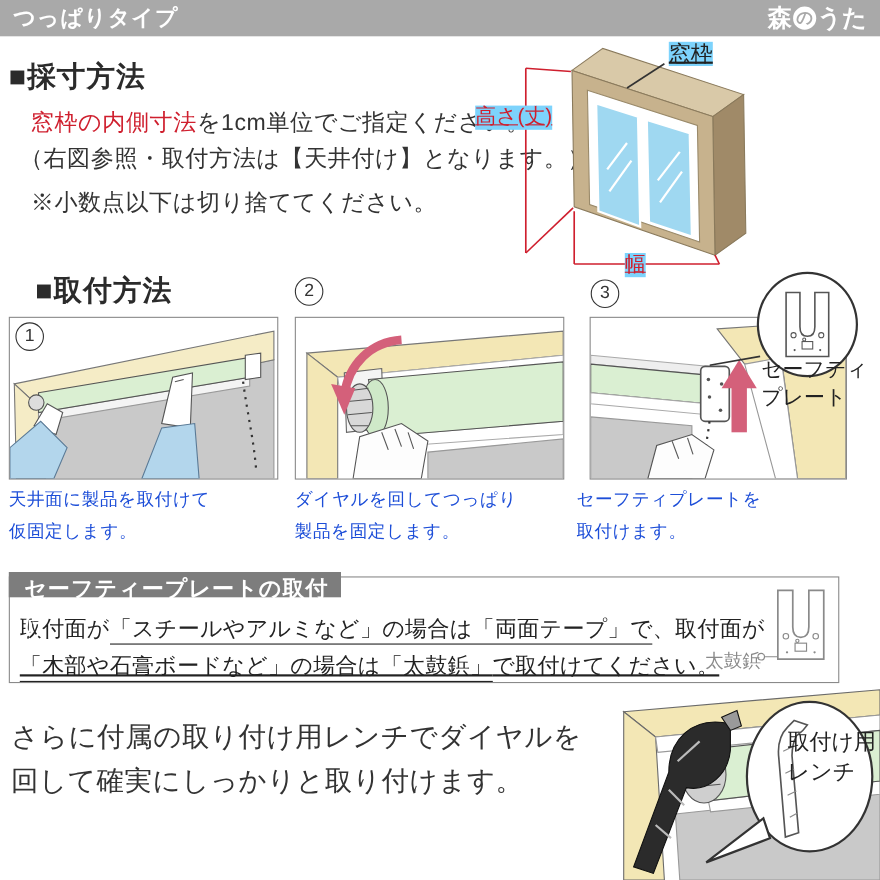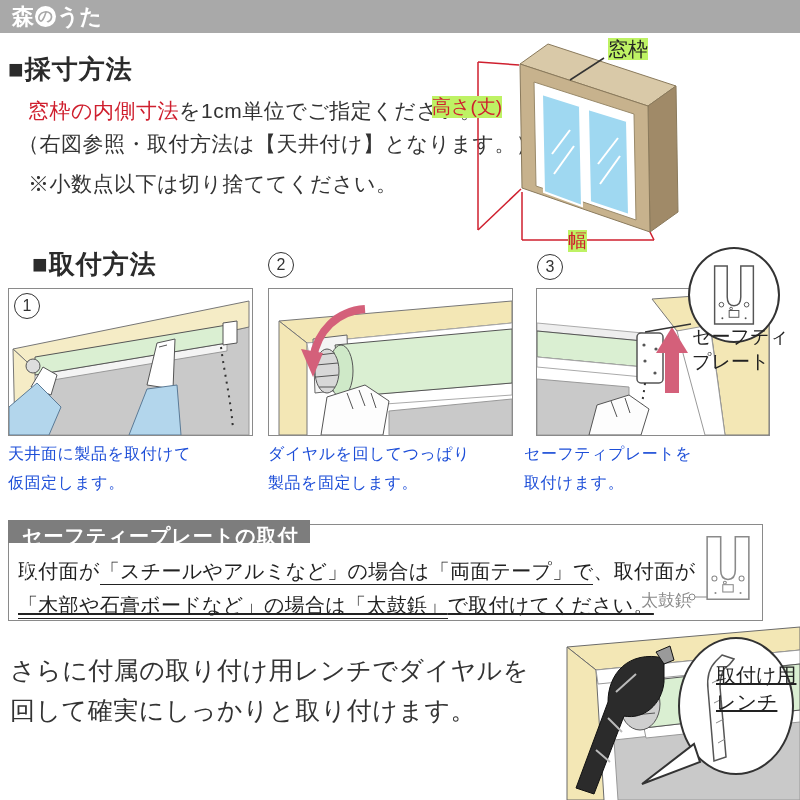--- a/index.html
+++ b/index.html
@@ -15,41 +15,42 @@
   .h1 { font-size:26px; font-weight:bold; color:#2b2b2b; letter-spacing:1px; }
   .txt { font-size:21px; color:#333; letter-spacing:0.5px; }
   .red { color:#cf1f2e; }
 
   
   .stepbox { border:1px solid #8a8a8a; background:#fff; }
   .numcircle { width:26px; height:26px; border:1.5px solid #333; border-radius:50%; display:flex; align-items:center; justify-content:center; font-size:16px; color:#333; background:#fff; z-index:2; }
   .caption { font-size:16px; color:#1d4ed8; line-height:29px; white-space:pre-line; letter-spacing:0.5px;font-family:Liberation Mono, monospace; }
 
   
-  .fig-label { font-size:19px; color:#222; background:#bef264; line-height:22px; }
+  .fig-label { font-size:19px; color:#222; background:#7dd3fc; line-height:22px;text-decoration:underline; }
   .fig-label.red { color:#cf1f2e; }
 
   .callout-circle { width:92px; height:96px; background:#fff; border:2px solid #333; border-radius:50%; z-index:3; display:flex; align-items:center; justify-content:center; }
   .safety-label { font-size:19px; color:#222; line-height:25px; white-space:pre-line; z-index:3; }
 
   
   .safety-box { border:1px solid #8a8a8a; background:#fff; }
   .safety-head { background:#7d7d7d; color:#fff; font-size:20px; font-weight:bold; line-height:33px; padding-left:14px; letter-spacing:1px; z-index:2; }
   .safety-body { font-size:20px; color:#222; letter-spacing:0.3px; }
   .u { border-bottom:1.5px solid #222; padding-bottom:2px; }
   .tack-label { font-size:17px; color:#8a8a8a; }
 
   .bottom-text { font-size:25px; color:#333; line-height:40px; white-space:pre-line; letter-spacing:0.5px; }
   .ellipse-callout { width:116px; height:138px; background:#fff; border:2px solid #333; border-radius:50%; z-index:3; }
   .wrench-label { font-size:20px; color:#222; line-height:27px; white-space:pre-line; z-index:4; }
 </style>
 </head>
 <body>
 
 <div class="abs topbar">
+  <span class="topbar-title">つっぱりタイプ</span>
   <span class="logo">
       <span>森</span>
       <span class="logo-no">の</span>
       <span>うた</span>
     </span>
 </div>
 
 <div class="abs h1" style="left:8px; top:52px;">■採寸方法</div>
 
 <div class="abs txt" style="left:28px; top:97px;"><span class="red">窓枠の内側寸法</span><span>を1cm単位でご指定ください。</span></div>
@@ -253,14 +254,14 @@
 </svg>
 <div class="abs ellipse-callout" style="left:678px; top:637px;">
   <svg class="abs" style="left:14px; top:14px;" width="44" height="112" viewBox="0 0 44 112">
     <path d="M28,2 L40,6 Q36,12 30,16 Q26,24 26,34 L32,104 L20,108 L14,36 Q12,18 22,8 Z" fill="#fff" stroke="#555" stroke-width="1.5"></path>
     <line x1="18" y1="30" x2="26" y2="26" stroke="#888" stroke-width="1"></line>
     <line x1="20" y1="50" x2="28" y2="46" stroke="#888" stroke-width="1"></line>
     <line x1="22" y1="70" x2="30" y2="66" stroke="#888" stroke-width="1"></line>
     <line x1="24" y1="90" x2="31" y2="86" stroke="#888" stroke-width="1"></line>
   </svg>
 </div>
-<div class="abs wrench-label" style="left:716px; top:662px;text-decoration:underline;">取付け用
+<div class="abs wrench-label" style="left:716px; top:662px;">取付け用
 レンチ</div>
 
 </body></html>

